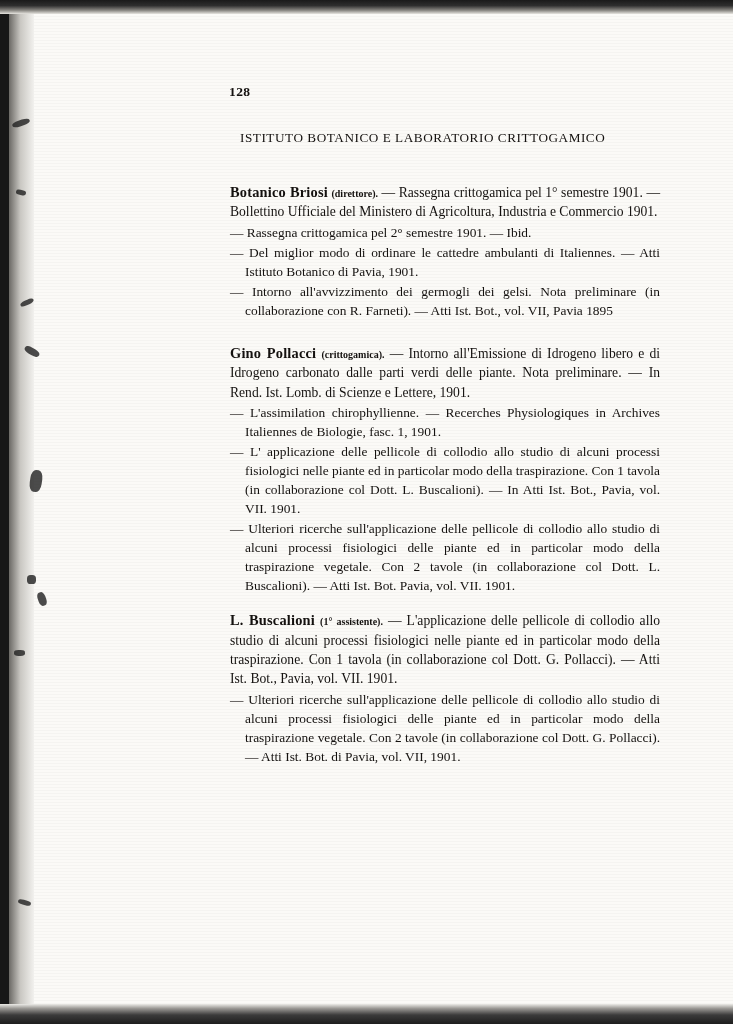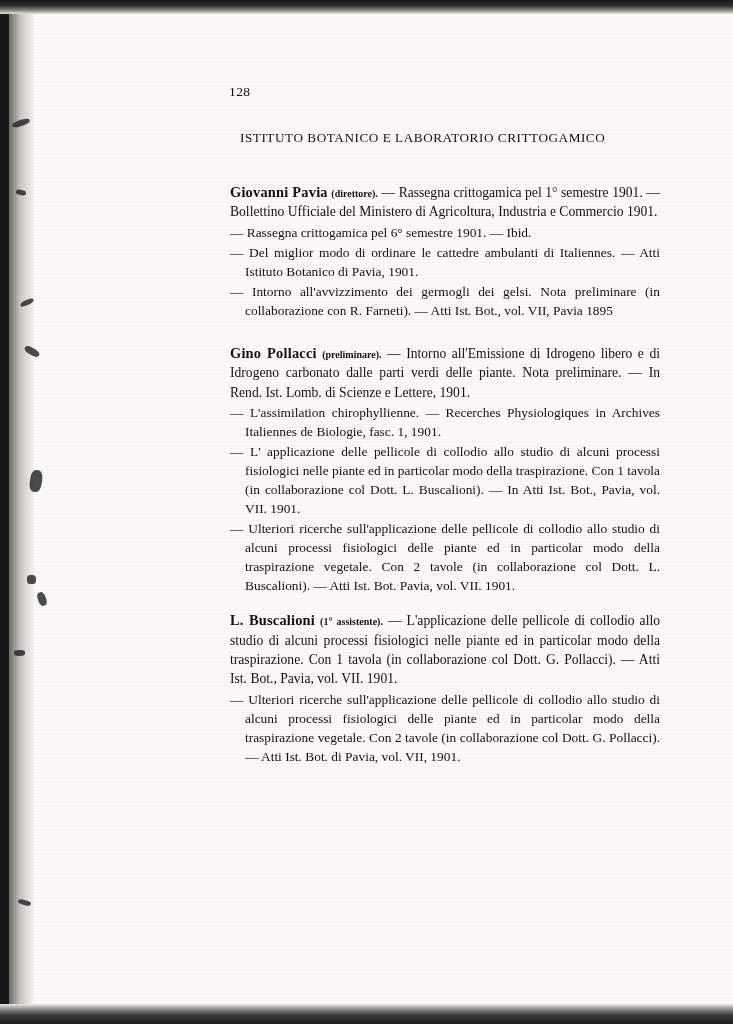--- a/index.html
+++ b/index.html
@@ -62,21 +62,21 @@
   .content {
     position: absolute;
     left: 196px;
     top: 70px;
     width: 430px;
     color: #14110f;
   }
   .folio {
     font-family: "Liberation Serif", serif;
     font-size: 13.5px;
-    font-weight: normal;
+    font-weight: bold;
     letter-spacing: .4px;
     margin-left: -1px;
     margin-bottom: 30px;
   }
   .section-title {
     font-size: 13.2px;
     letter-spacing: .55px;
     margin-left: 10px;
     margin-bottom: 36px;
     white-space: nowrap;
@@ -130,44 +130,44 @@
 
   <div class="page">
     <div class="content">
 
       <div class="folio">128</div>
 
       <div class="section-title">ISTITUTO BOTANICO E LABORATORIO CRITTOGAMICO</div>
 
       <div class="entry">
         <div class="entry-head">
-          <span class="author">Giovanni Pavia</span>
+          <span class="author">Botanico Briosi</span>
           <span class="role">(direttore).</span>
           <span class="dash">—</span>
           <span class="it">Rassegna crittogamica pel 1° semestre 1901.</span>
           <span>— Bollettino Ufficiale del Ministero di Agricoltura, Industria e Commercio 1901.</span>
         </div>
         <div class="sub">
-          <span class="dash">— </span><span class="it">Rassegna crittogamica pel 6° semestre 1901.</span>
+          <span class="dash">— </span><span class="it">Rassegna crittogamica pel 2° semestre 1901.</span>
           <span>— Ibid.</span>
         </div>
         <div class="sub">
           <span class="dash">— </span><span class="it">Del miglior modo di ordinare le cattedre ambulanti di Italiennes.</span>
           <span>— Atti Istituto Botanico di Pavia, 1901.</span>
         </div>
         <div class="sub">
           <span class="dash">— </span><span class="it">Intorno all'avvizzimento dei germogli dei gelsi.</span>
           <span>Nota preliminare (in collaborazione con R. Farneti). — Atti Ist. Bot., vol. VII, Pavia 1895</span>
         </div>
       </div>
 
       <div class="entry" style="margin-top:23px;">
         <div class="entry-head">
           <span class="author">Gino Pollacci</span>
-          <span class="role">(preliminare).</span>
+          <span class="role">(crittogamica).</span>
           <span class="dash">—</span>
           <span class="it">Intorno all'Emissione di Idrogeno libero e di Idrogeno carbonato dalle parti verdi delle piante.</span>
           <span>Nota preliminare. — In Rend. Ist. Lomb. di Scienze e Lettere, 1901.</span>
         </div>
         <div class="sub">
           <span class="dash">— </span><span class="it">L'assimilation chirophyllienne.</span>
           <span>— Recerches Physiologiques in Archives Italiennes de Biologie, fasc. 1, 1901.</span>
         </div>
         <div class="sub">
           <span class="dash">— </span><span class="it">L' applicazione delle pellicole di collodio allo studio di alcuni processi fisiologici nelle piante ed in particolar modo della traspirazione.</span>

